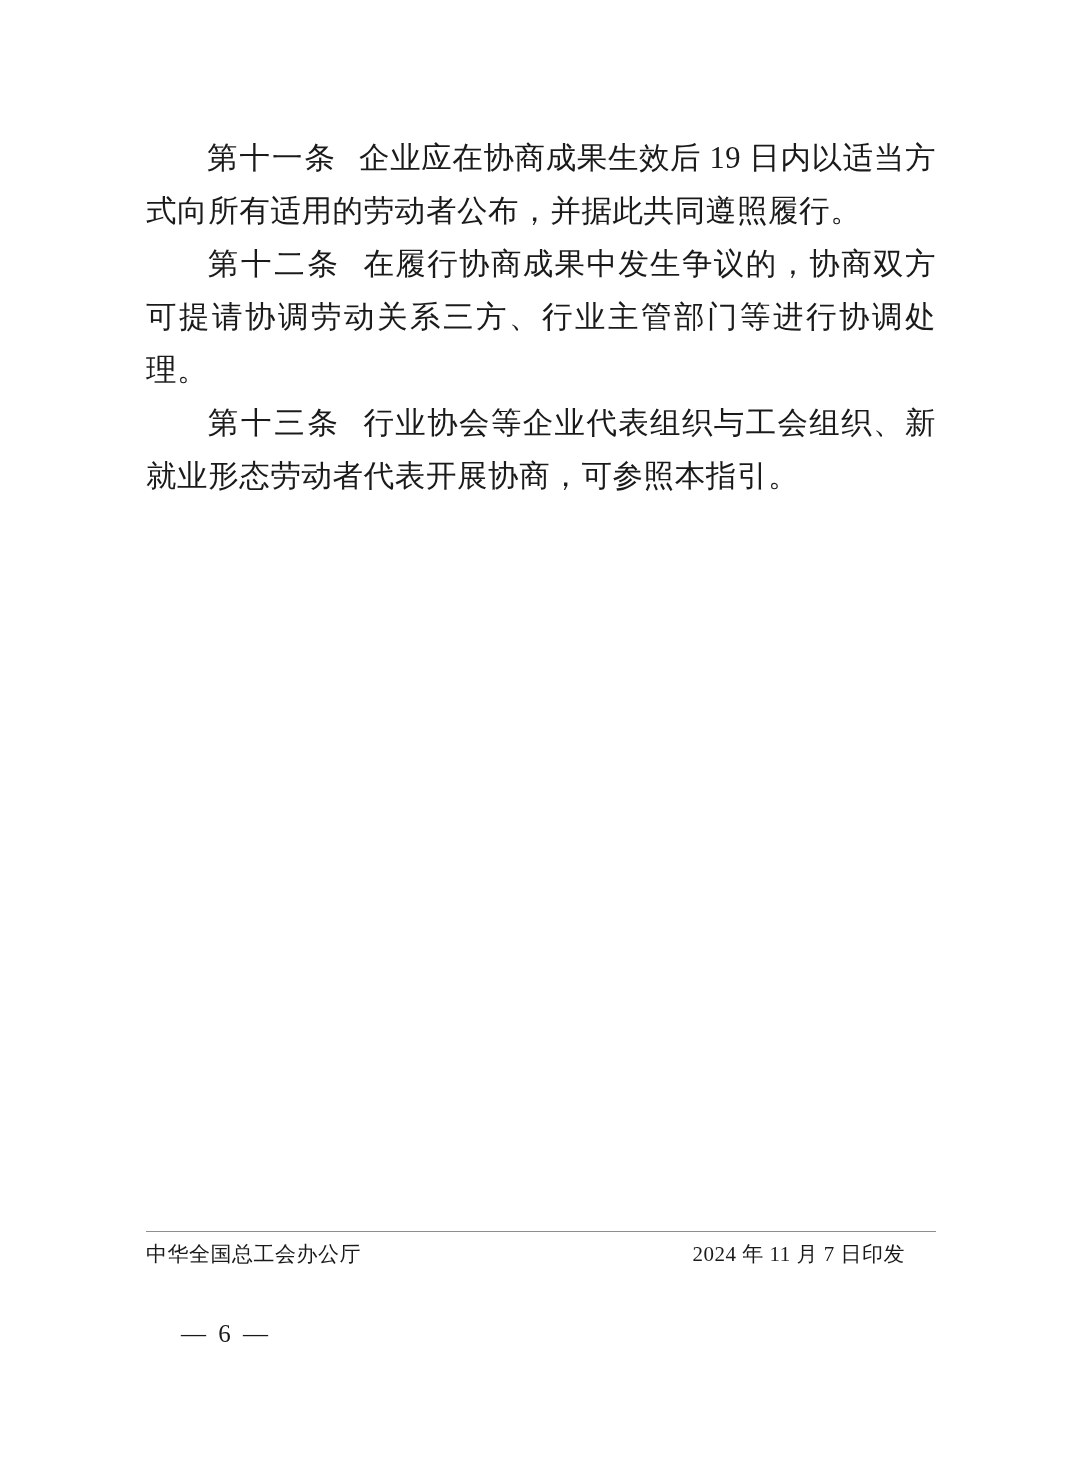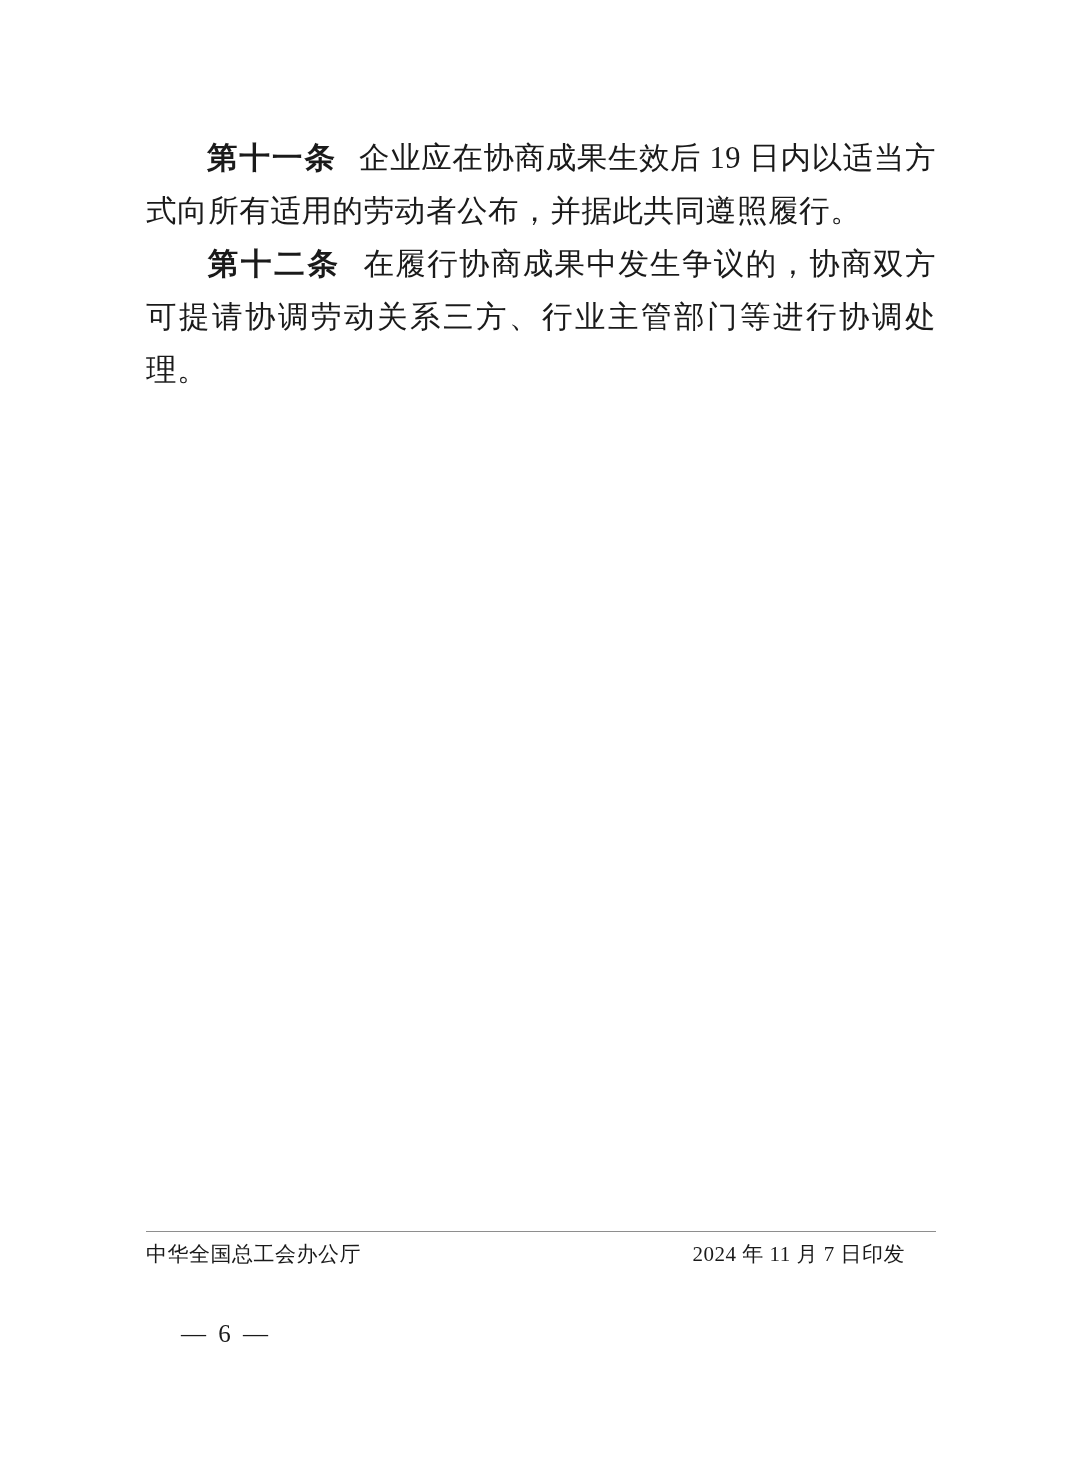--- a/index.html
+++ b/index.html
@@ -26,21 +26,21 @@
   .para {
     font-size: 30.5px;
     line-height: 53px;
     letter-spacing: 0.6px;
     text-align: justify;
     text-justify: inter-ideograph;
     margin: 0 0 0 0;
     text-indent: 0;
   }
   .para .lead {
-    font-weight: 700;
+    font-weight: 400;
     letter-spacing: 2px;
   }
   .para .gap {
     display: inline-block;
     width: 22px;
   }
   .indent {
     display: inline-block;
     width: 61px;
   }
@@ -83,20 +83,23 @@
   <div class="content">
 
     <p class="para">
       <span class="indent"></span><span class="lead">第十一条</span><span class="gap"></span><span>企业应在协商成果生效后 19 日内以适当方式向所有适用的劳动者公布，并据此共同遵照履行。</span>
     </p>
 
     <p class="para">
       <span class="indent"></span><span class="lead">第十二条</span><span class="gap"></span><span>在履行协商成果中发生争议的，协商双方可提请协调劳动关系三方、行业主管部门等进行协调处理。</span>
     </p>
 
+    <p class="para">
+      <span class="indent"></span><span class="lead">第十三条</span><span class="gap"></span><span>行业协会等企业代表组织与工会组织、新就业形态劳动者代表开展协商，可参照本指引。</span>
+    </p>
 
   </div>
 
   <div class="footer-rule"></div>
 
   <div class="footer">
     <span class="footer-left">中华全国总工会办公厅</span>
     <span class="footer-right">2024 年 11 月 7 日印发</span>
   </div>
 

